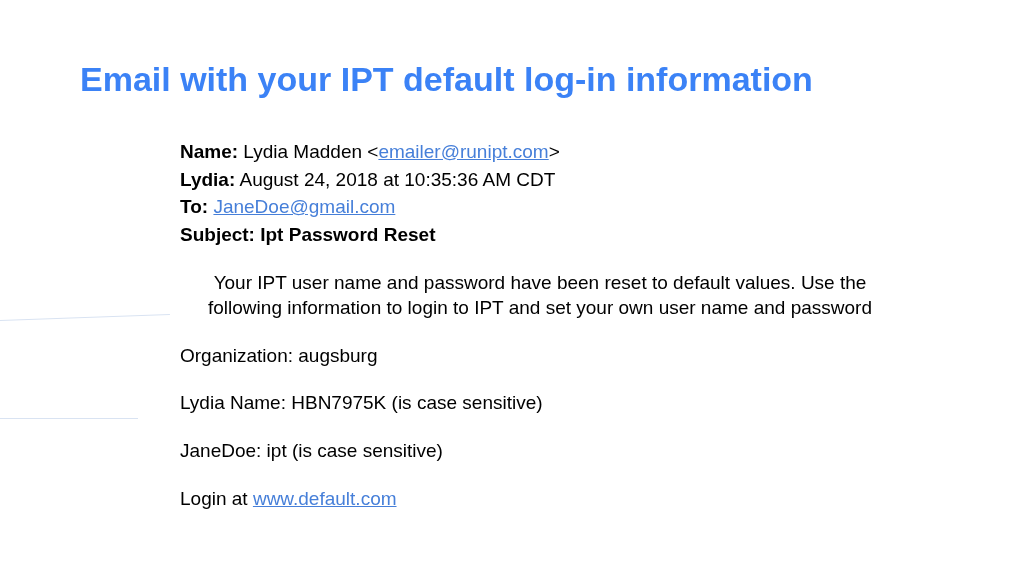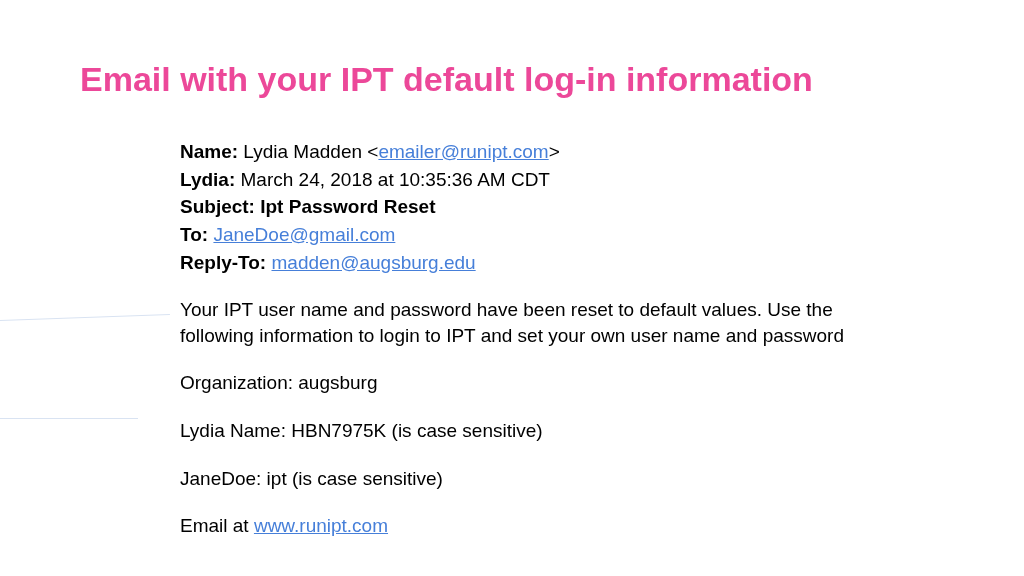--- a/index.html
+++ b/index.html
@@ -11,21 +11,21 @@
       color: #000000;
       position: relative;
       overflow: hidden;
     }
     .slide {
       padding: 60px 80px 40px 80px;
     }
     .title {
       font-size: 34px;
       font-weight: bold;
-      color: #ec4899;
+      color: #3b82f6;
       margin-bottom: 40px;
     }
     .body-content {
       margin-left: 100px;
       font-size: 19px;
       line-height: 1.35;
       color: #000000;
       max-width: 720px;
     }
     .header-block {
@@ -33,20 +33,21 @@
     }
     .header-line { margin-bottom: 2px; }
     .label { font-weight: bold; }
     .email-link {
       color: #467fd9;
       text-decoration: underline;
       cursor: pointer;
     }
     .paragraph {
       margin-bottom: 22px;
+      text-align: center;
     }
     .creds { margin-bottom: 22px; }
     .creds-line { margin-bottom: 2px; margin-top: 22px; }
     .deco-line {
       position: absolute;
       height: 1px;
       background: #d9e3f2;
     }
     .deco1 {
       left: 0;
@@ -66,41 +67,38 @@
 
 <div class="slide">
   <h1 class="title">Email with your IPT default log-in information</h1>
 
   <div class="body-content">
     <div class="header-block">
       <div class="header-line">
         <span class="label">Name:</span><span> Lydia Madden &lt;</span><span class="email-link">emailer@runipt.com</span><span>&gt;</span>
       </div>
       <div class="header-line">
-        <span class="label">Lydia:</span><span> March 24, 2018 at 10:35:36 AM CDT</span>
-      </div>
-      <div class="header-line">
-        <span class="label">Subject: Ipt Password Reset</span>
+        <span class="label">Lydia:</span><span> August 24, 2018 at 10:35:36 AM CDT</span>
       </div>
       <div class="header-line">
         <span class="label">To:</span> <span class="email-link">JaneDoe@gmail.com</span>
       </div>
       <div class="header-line">
-        <span class="label">Reply-To:</span> <span class="email-link">madden@augsburg.edu</span>
+        <span class="label">Subject: Ipt Password Reset</span>
       </div>
     </div>
 
     <div class="paragraph">Your IPT user name and password have been reset to default values. Use the following information to login to IPT and set your own user name and password</div>
 
     <div class="creds">
       <div class="creds-line">Organization: augsburg</div>
       <div class="creds-line">Lydia Name: HBN7975K (is case sensitive)</div>
       <div class="creds-line">JaneDoe:  ipt (is case sensitive)</div>
     </div>
 
     <div>
-      <span>Email at </span><span class="email-link">www.runipt.com</span>
+      <span>Login at </span><span class="email-link">www.default.com</span>
     </div>
   </div>
 </div>
 
 <div class="deco-line deco1"></div>
 <div class="deco-line deco2"></div>
 
 </body></html>

